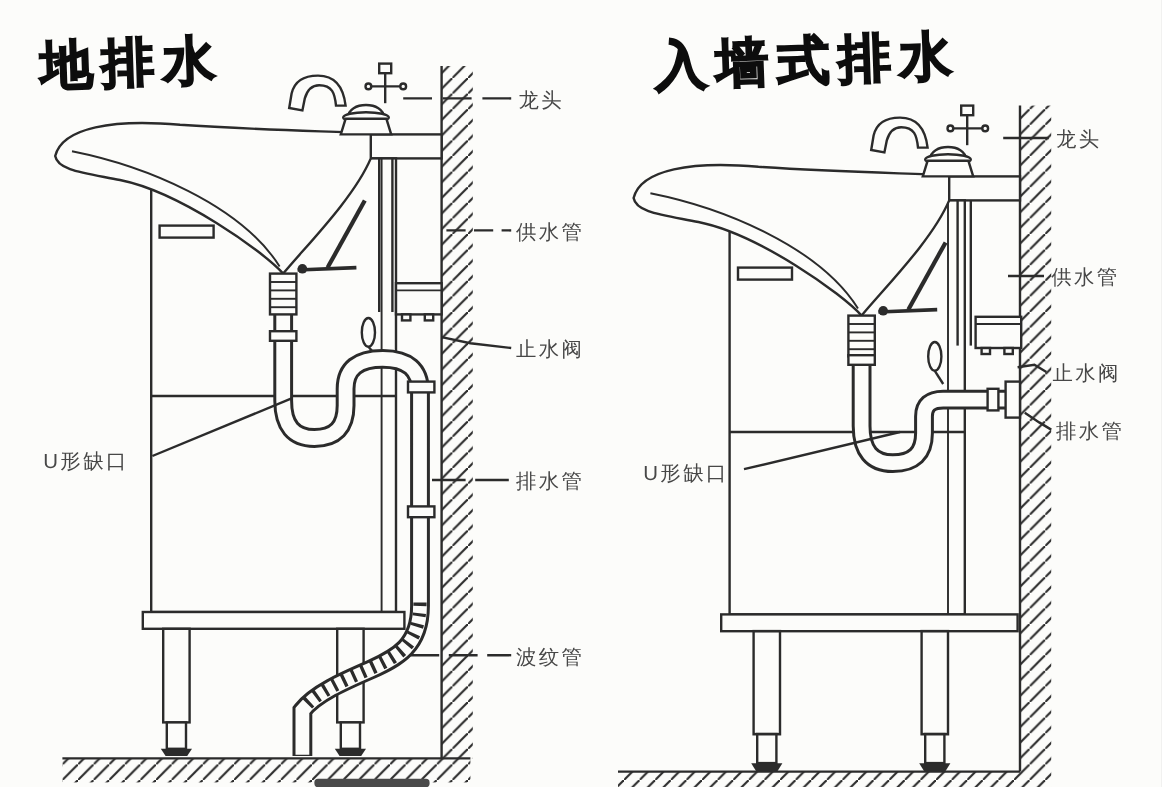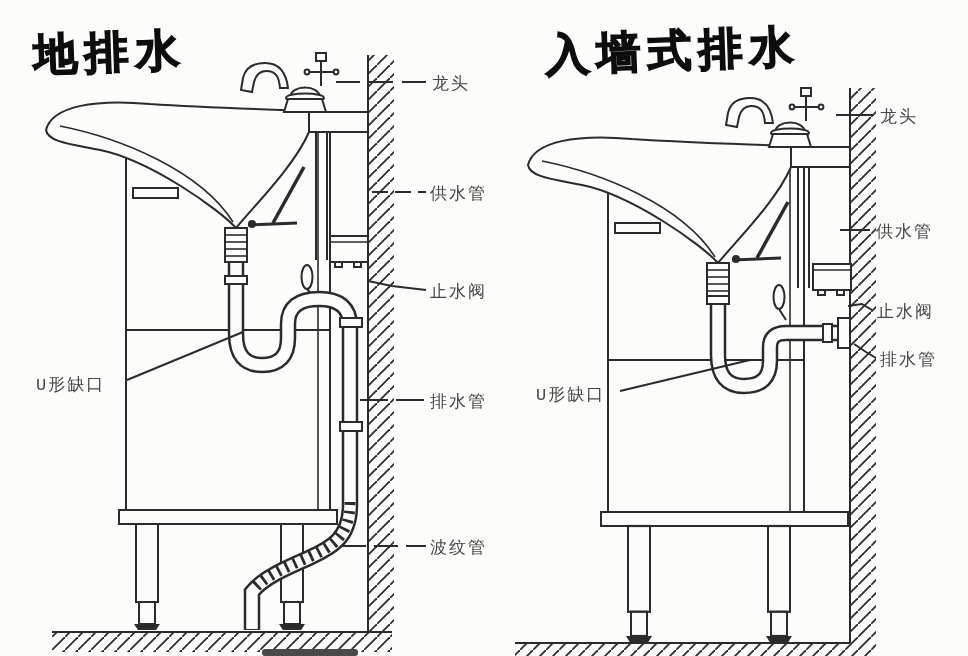--- a/index.html
+++ b/index.html
@@ -1,19 +1,19 @@
 <!DOCTYPE html>
 <html><head>
 <meta charset="utf-8">
 <style>
   html,body{margin:0;padding:0;background:#e8e8e8;}
   .canvas{
     position:relative;width:968px;height:656px;margin:0 auto;
     background:#fcfcfa;overflow:hidden;
-    font-family:Liberation Mono, monospace;
+    font-family:Liberation Sans, sans-serif;
   }
   svg{position:absolute;left:0;top:0;}
   .ln{stroke:#2b2b2b;stroke-width:2;fill:none;}
   .thin{stroke:#2b2b2b;stroke-width:1.6;fill:none;}
   .wfill{fill:#fcfcfa;stroke:#2b2b2b;stroke-width:2;}
   .pipe-outer{stroke:#2b2b2b;stroke-width:16.5;fill:none;stroke-linecap:butt;}
   .pipe-inner{stroke:#fcfcfa;stroke-width:11.5;fill:none;stroke-linecap:butt;}
   .rib{stroke:#2b2b2b;stroke-width:11;fill:none;stroke-dasharray:2.8 6;}
   .leader{stroke:#2b2b2b;stroke-width:2;fill:none;}
   .lbl{font-size:17px;fill:#474747;letter-spacing:2px;}

